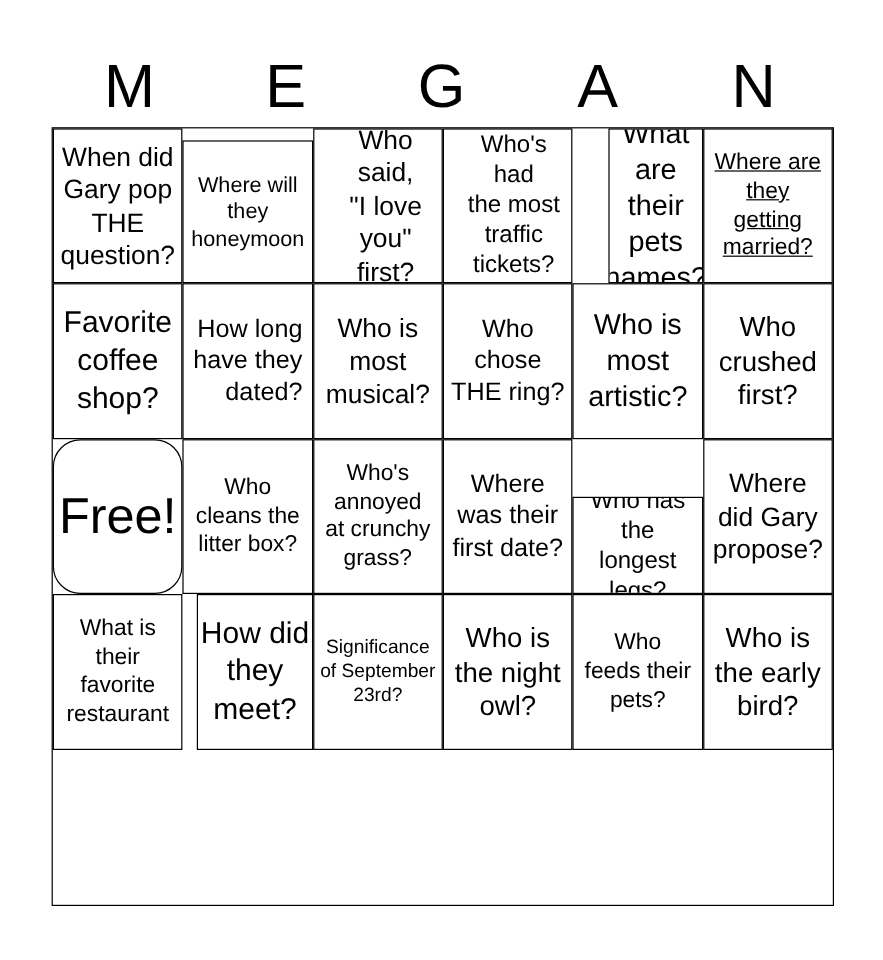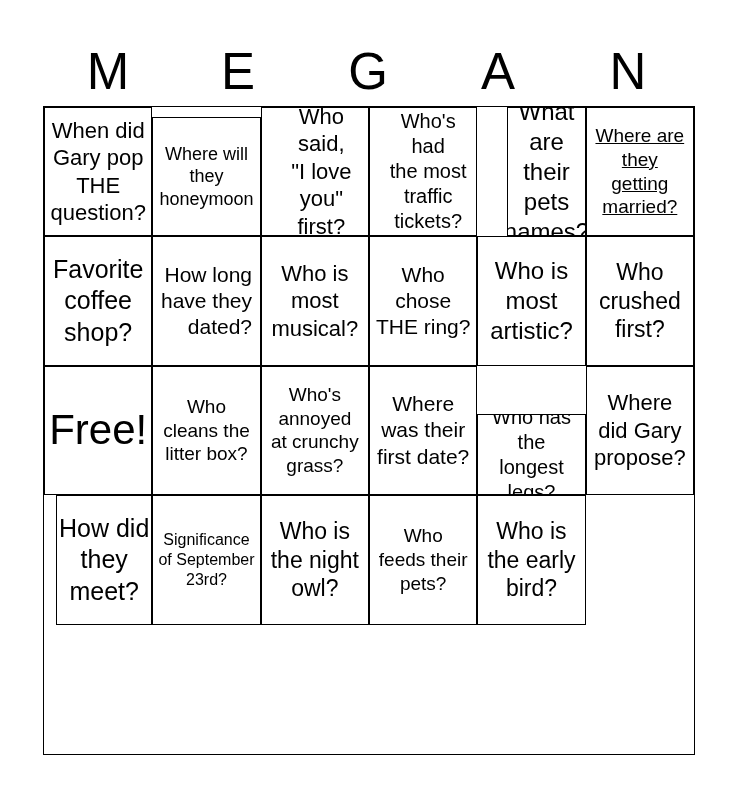--- a/index.html
+++ b/index.html
@@ -105,38 +105,42 @@
 musical?</div>
       <div class="cell" style="font-size: 21px;">Who
 chose
 THE ring?</div>
       <div class="cell" style="font-size: 24px;">Who is
 most
 artistic?</div>
       <div class="cell" style="font-size: 23px;">Who
 crushed
 first?</div>
-      <div class="cell free" style="font-size: 42px;">Free!</div>
+      <div class="cell free" style="font-size: 42px; border-radius: 23px;">Free!</div>
       <div class="cell" style="font-size: 19px;">Who
 cleans the
 litter box?</div>
       <div class="cell" style="font-size: 19px;">Who's
 annoyed
 at crunchy
 grass?</div>
       <div class="cell" style="font-size: 21px;">Where
 was their
 first date?</div>
       <div class="cell" style="font-size: 20px; margin-top: 48px;">Who has
 the
 longest
 legs?</div>
       <div class="cell" style="font-size: 22px;">Where
 did Gary
 propose?</div>
+      <div class="cell" style="font-size: 19px;">What is
+their
+favorite
+restaurant</div>
       <div class="cell" style="font-size: 25px; margin-left: 12px;">How did
 they
 meet?</div>
       <div class="cell" style="font-size: 16px;">Significance
 of September
 23rd?</div>
       <div class="cell" style="font-size: 23px;">Who is
 the night
 owl?</div>
       <div class="cell" style="font-size: 19px;">Who

